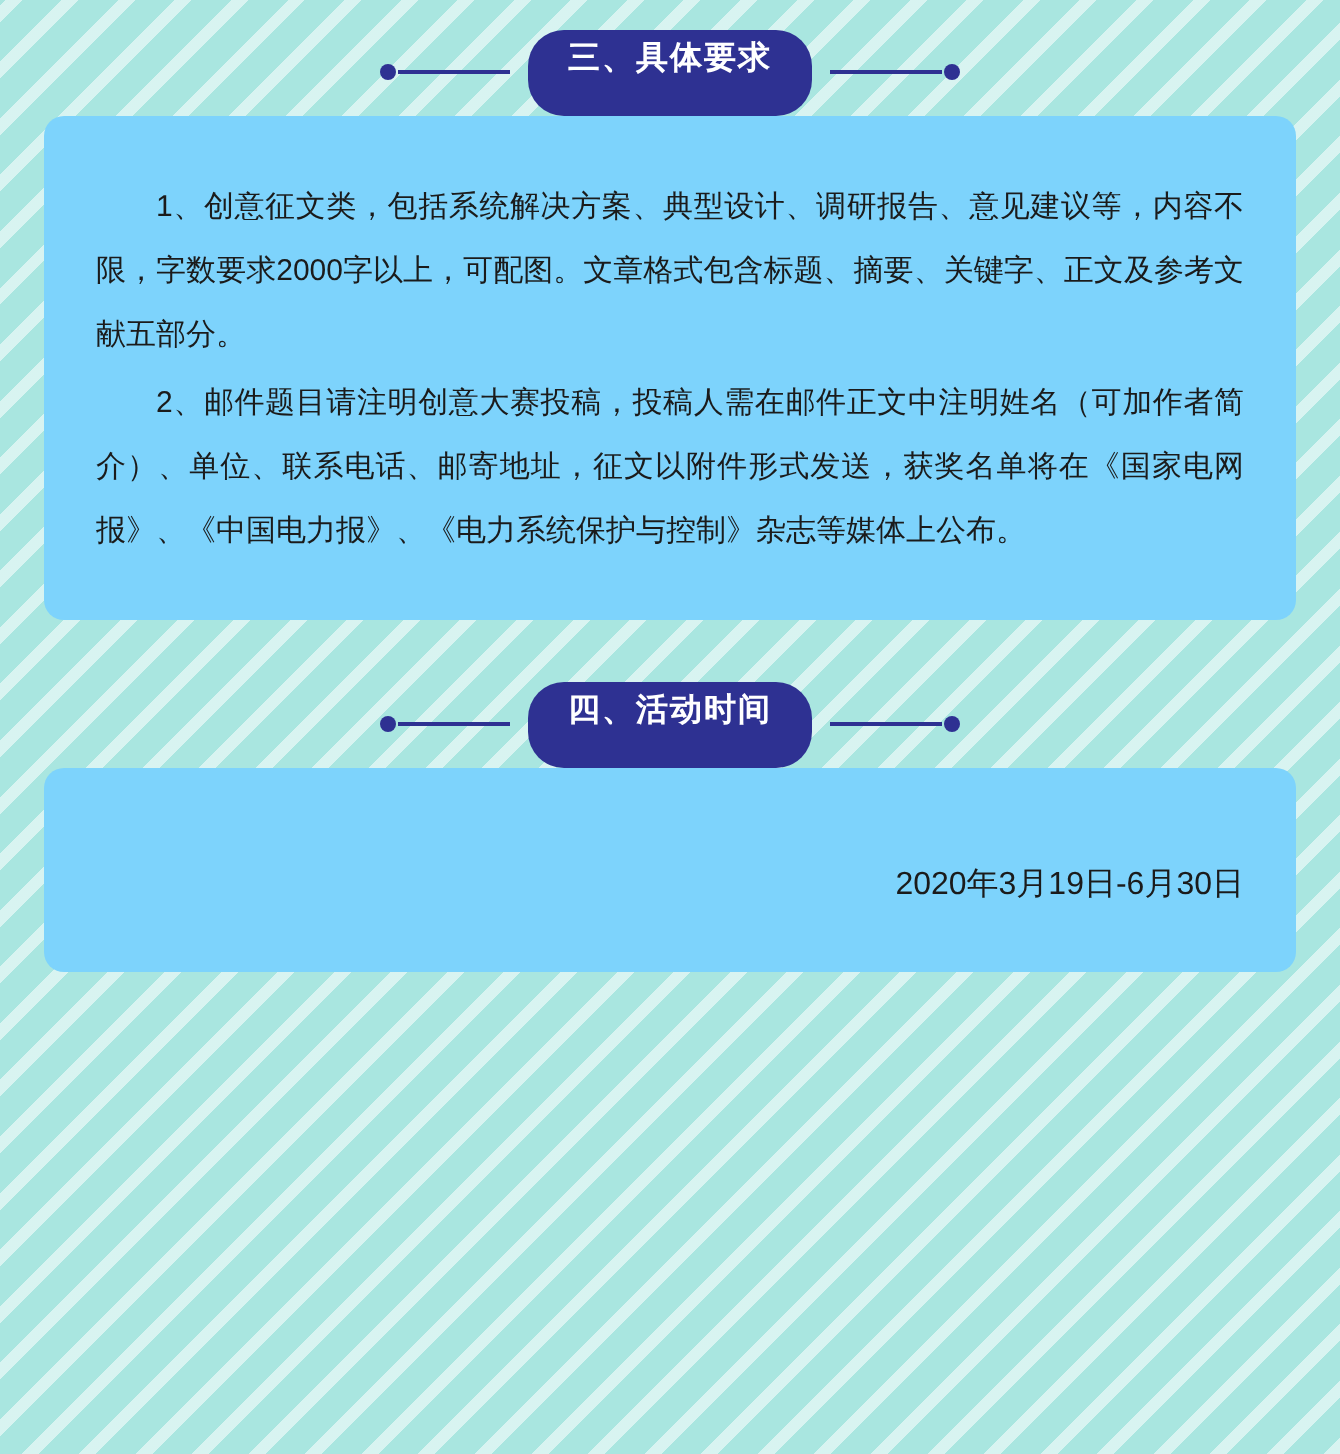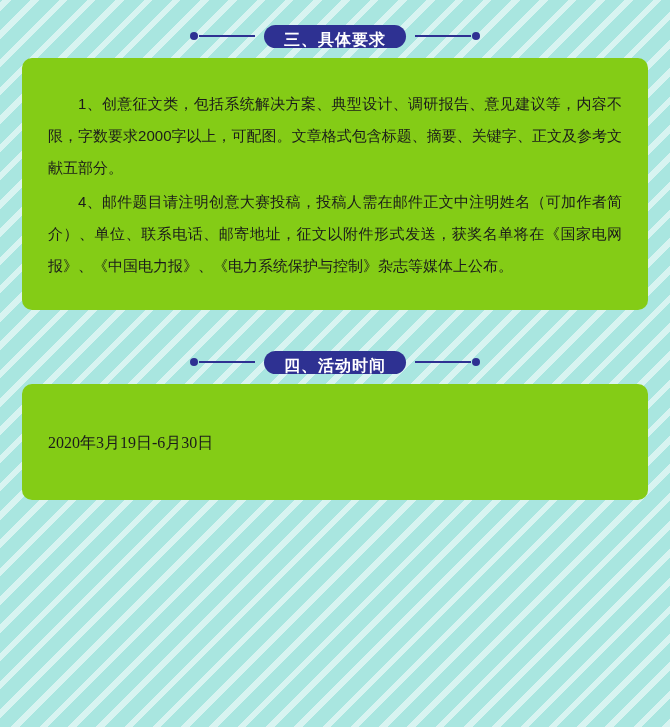--- a/index.html
+++ b/index.html
@@ -64,40 +64,39 @@
   }
   .heading-line.left::after { left: -9px; }
   .heading-line.right::after { right: -9px; }
 
   .heading-pill {
     background: #2e3192;
     color: #ffffff;
     font-size: 16px;
     font-weight: bold;
     letter-spacing: 1px;
-    padding: 7px 20px 0 20px;
+    padding: 7px 20px 20px 20px;
     border-radius: 18px;
     white-space: nowrap;
     line-height: 1;
   }
 
   
   .card {
-    background: #84cc16;
+    background: #7dd3fc;
     border-radius: 10px;
     margin: 0 22px;
     box-sizing: border-box;
   }
   .card.body-card {
     padding: 30px 26px 26px 26px;
   }
   .card.date-card {
-    padding: 46px 26px 44px 26px;
-    text-align: left;
-    font-family: Liberation Serif, serif;
+    padding: 46px 26px 30px 26px;
+    text-align: right;
   }
   .para {
     font-family: "Liberation Sans", sans-serif;
     font-size: 15px;
     line-height: 32px;
     color: #1b1b1b;
     text-align: justify;
     text-justify: inter-ideograph;
     margin: 0 0 2px 0;
     text-indent: 2em;
@@ -119,21 +118,21 @@
     <div class="spacer-sm"></div>
 
     <div class="heading-row">
       <span class="heading-line left"></span>
       <span class="heading-pill">三、具体要求</span>
       <span class="heading-line right"></span>
     </div>
 
     <div class="card body-card">
       <p class="para">1、创意征文类，包括系统解决方案、典型设计、调研报告、意见建议等，内容不限，字数要求2000字以上，可配图。文章格式包含标题、摘要、关键字、正文及参考文献五部分。</p>
-      <p class="para">4、邮件题目请注明创意大赛投稿，投稿人需在邮件正文中注明姓名（可加作者简介）、单位、联系电话、邮寄地址，征文以附件形式发送，获奖名单将在《国家电网报》、《中国电力报》、《电力系统保护与控制》杂志等媒体上公布。</p>
+      <p class="para">2、邮件题目请注明创意大赛投稿，投稿人需在邮件正文中注明姓名（可加作者简介）、单位、联系电话、邮寄地址，征文以附件形式发送，获奖名单将在《国家电网报》、《中国电力报》、《电力系统保护与控制》杂志等媒体上公布。</p>
     </div>
 
     <div class="spacer-lg"></div>
 
     <div class="heading-row">
       <span class="heading-line left"></span>
       <span class="heading-pill">四、活动时间</span>
       <span class="heading-line right"></span>
     </div>
 

